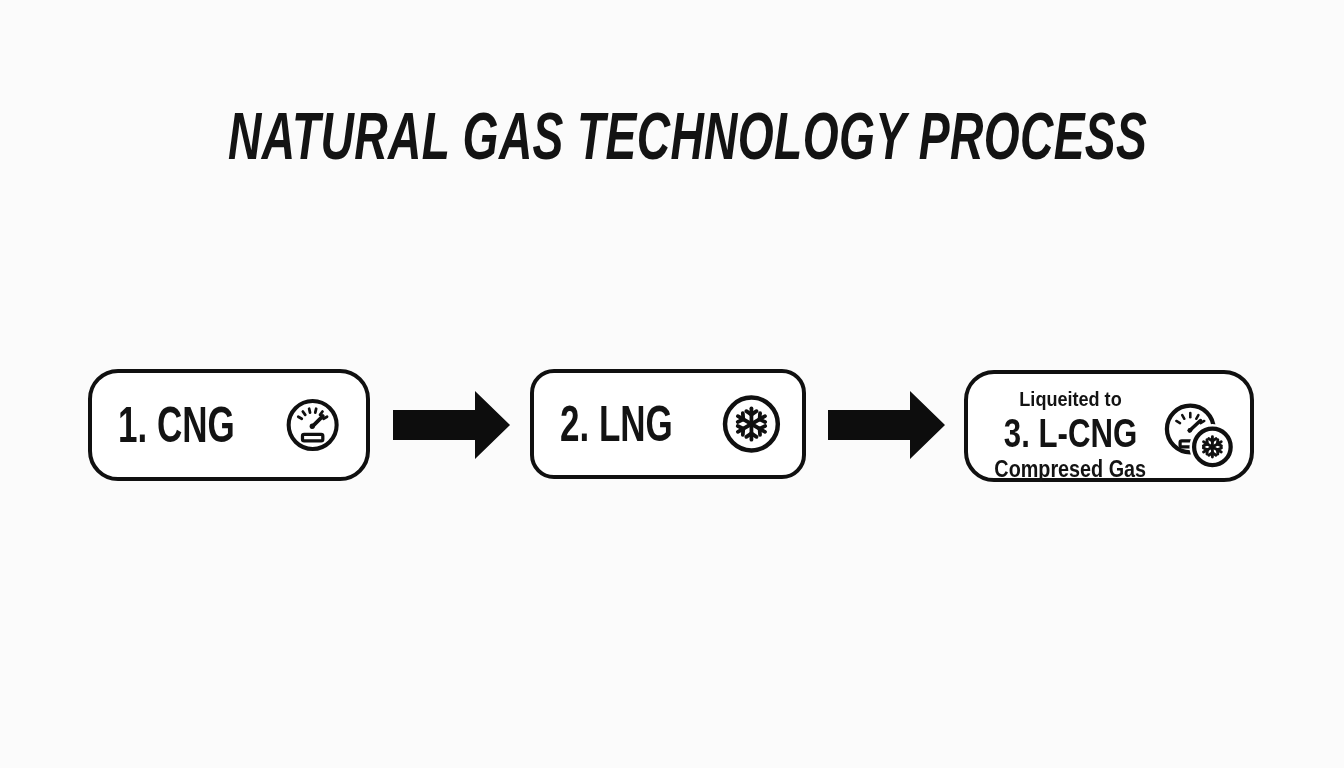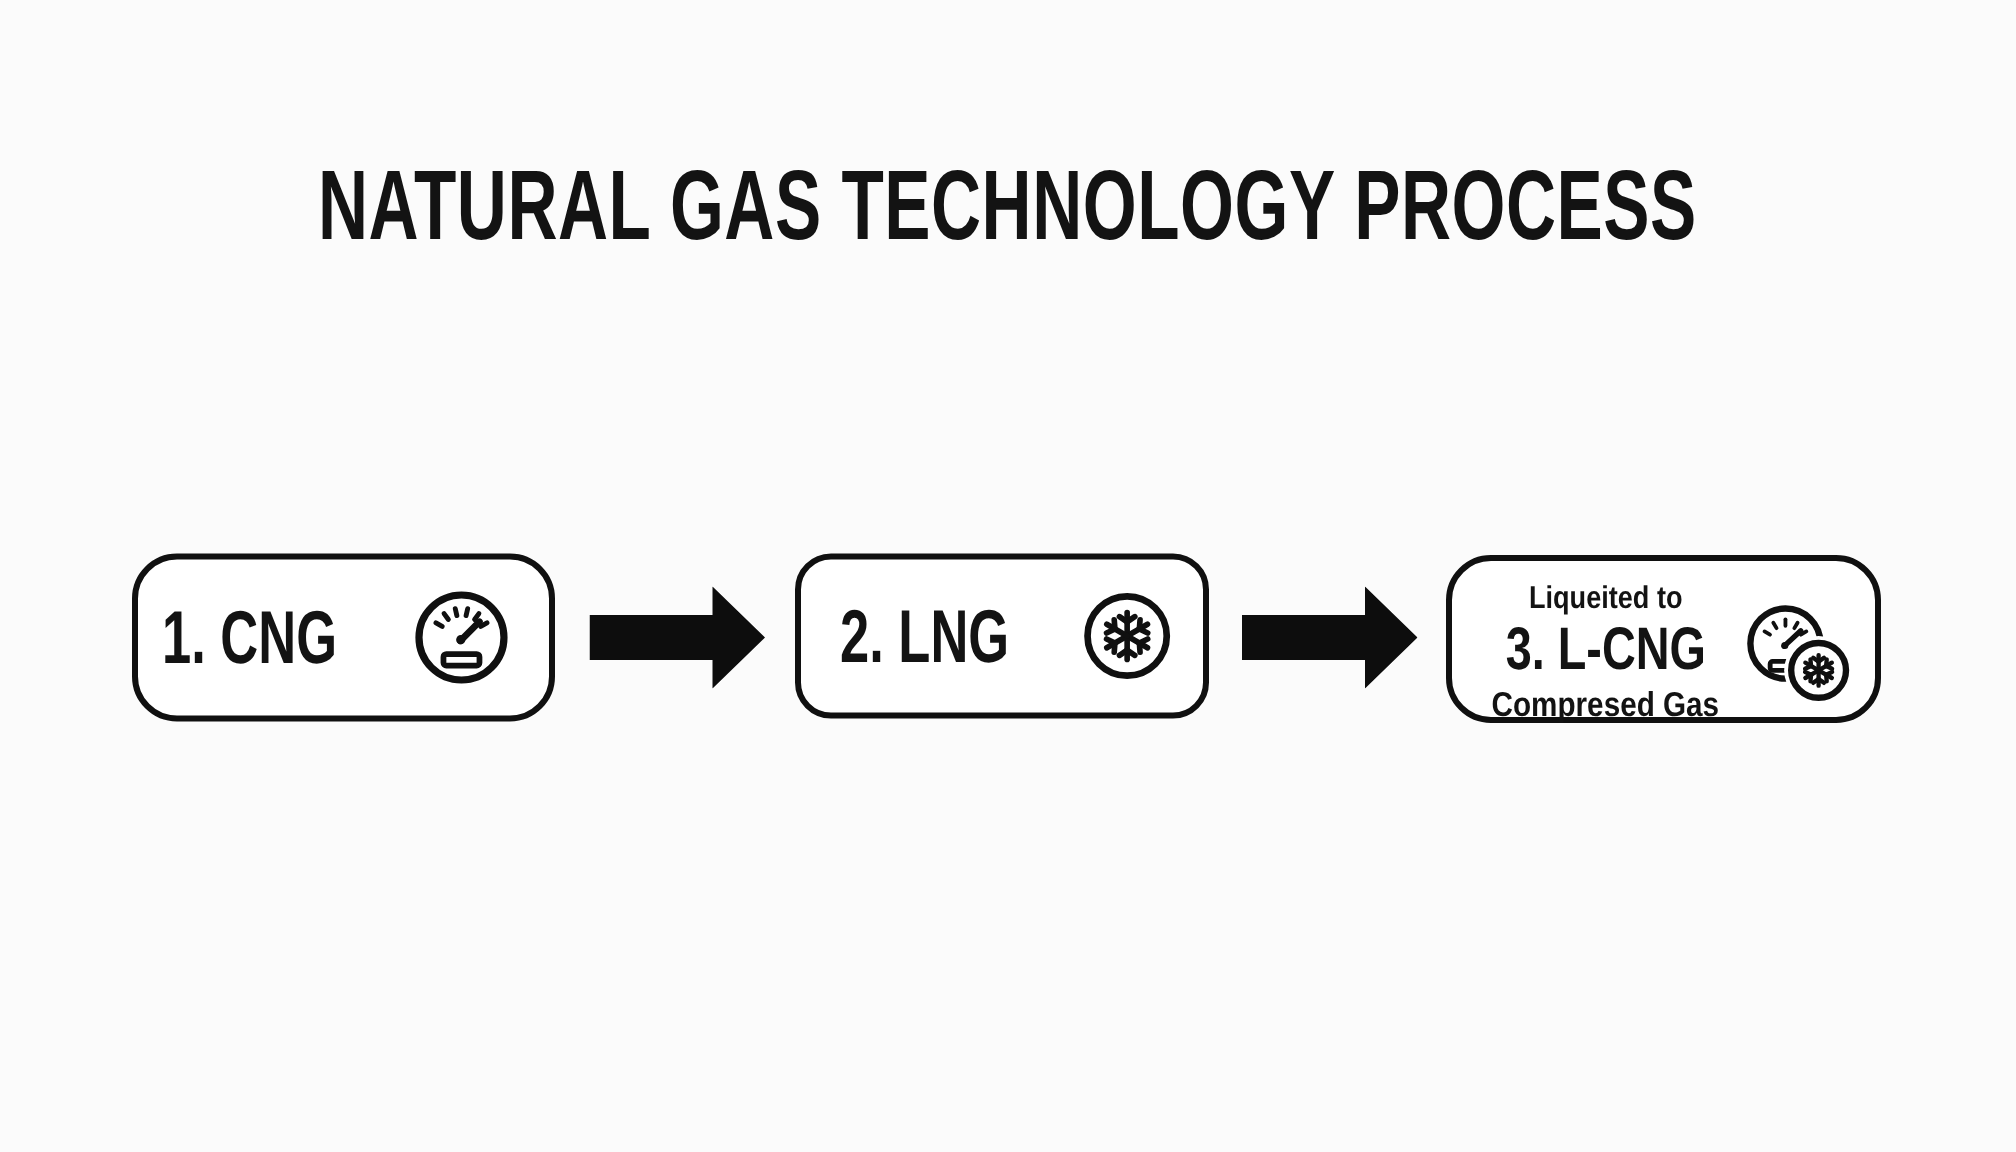--- a/index.html
+++ b/index.html
@@ -9,21 +9,22 @@
   }
   .canvas {
     position: relative;
     width: 1344px; height: 768px;
     background: #fbfbfb;
     overflow: hidden;
   }
   .title-wrap {
     position: absolute;
     left: 0; right: 0; top: 98px;
-    text-align: center;
+    text-align: right;
+    font-style: italic;
   }
   .title-text {
     display: inline-block;
     font-size: 66px;
     font-weight: bold;
     color: #131313;
     white-space: nowrap;
     transform: scaleX(0.70);
     transform-origin: center;
     letter-spacing: 0.5px;
@@ -31,21 +32,21 @@
   .step-box {
     position: absolute;
     box-sizing: border-box;
     background: #ffffff;
     border: 4px solid #101010;
     border-radius: 30px;
     display: flex;
     align-items: center;
     justify-content: space-between;
   }
-  .box-1 { left: 88px;  top: 369px; width: 282px; height: 112px; padding: 0 26px 0 16px; align-items: center; }
+  .box-1 { left: 88px;  top: 369px; width: 282px; height: 112px; padding: 0 26px 0 26px; align-items: center; }
   .box-2 { left: 530px; top: 369px; width: 276px; height: 110px; padding: 0 20px 0 26px; border-radius: 24px; }
   .box-3 { left: 964px; top: 370px; width: 290px; height: 112px; padding: 17px 10px 0 14px; }
   .step-label {
     display: inline-block;
     font-size: 50px;
     font-weight: bold;
     color: #131313;
     white-space: nowrap;
     transform: scaleX(0.70);
     transform-origin: left center;

